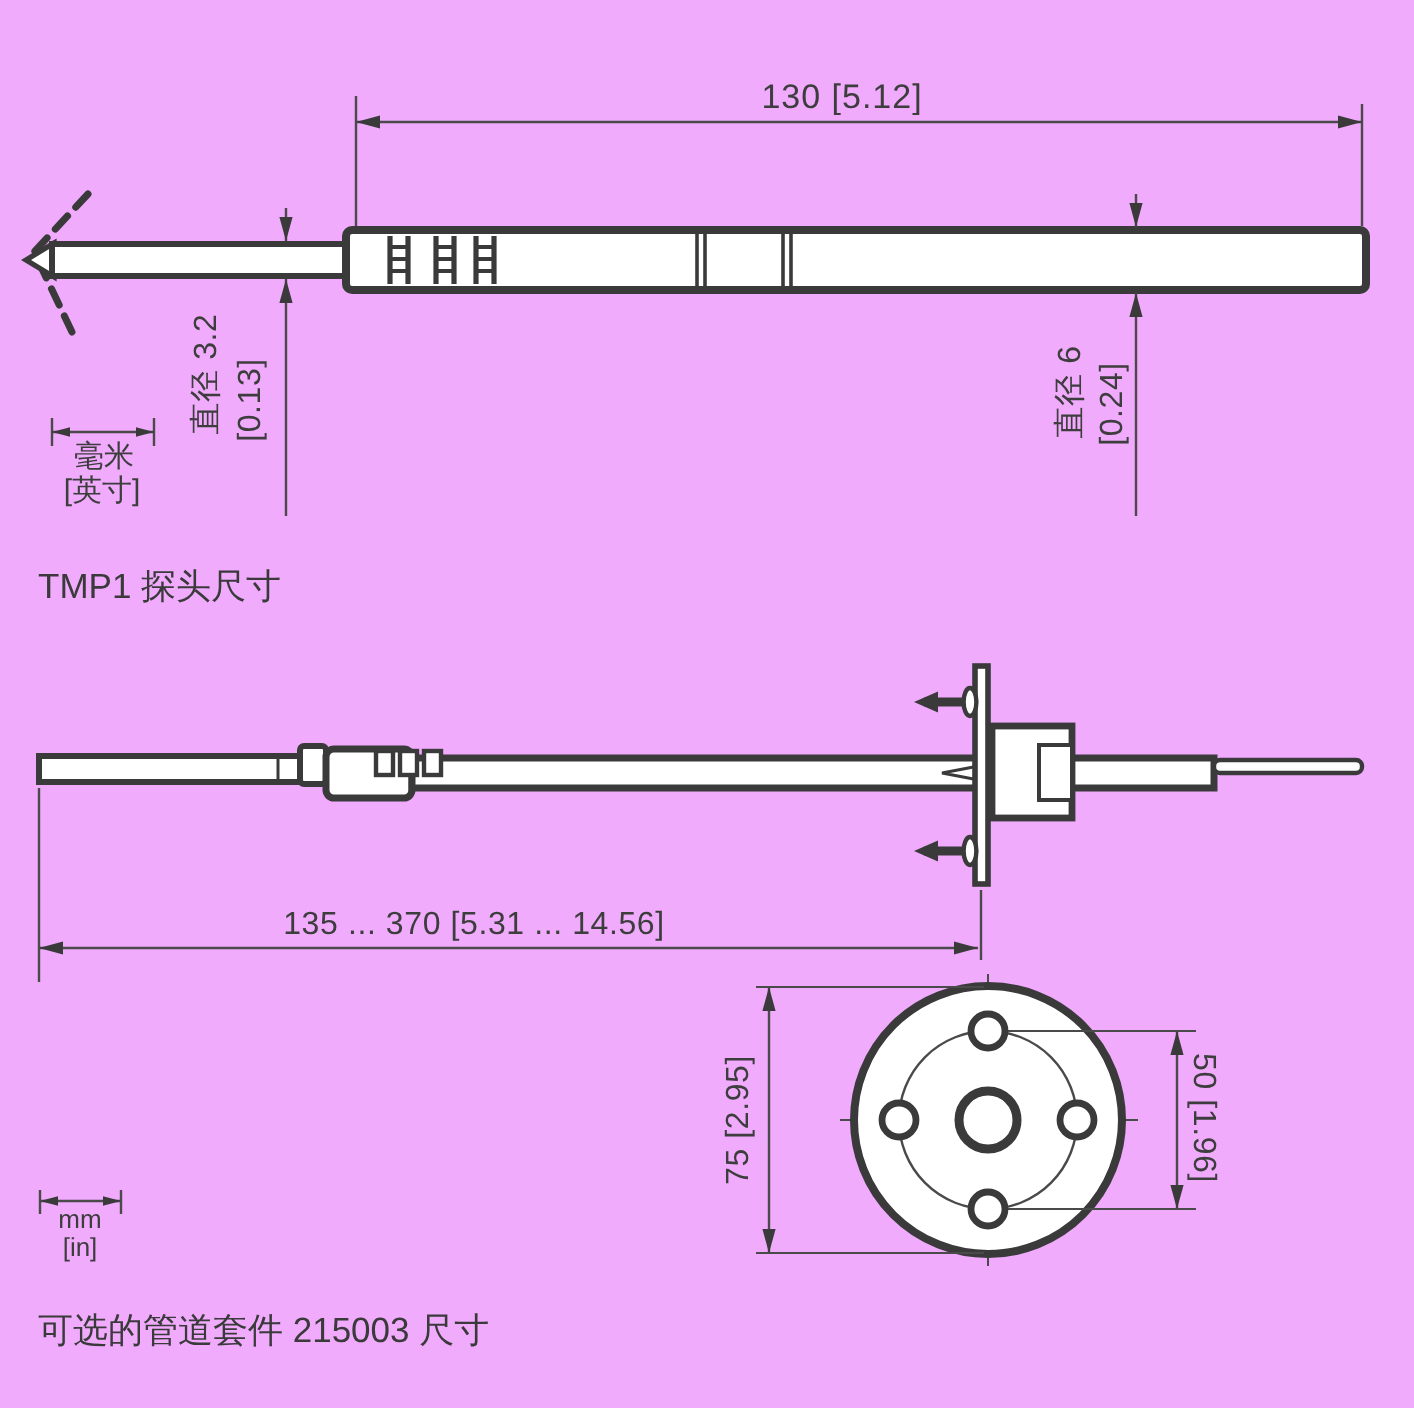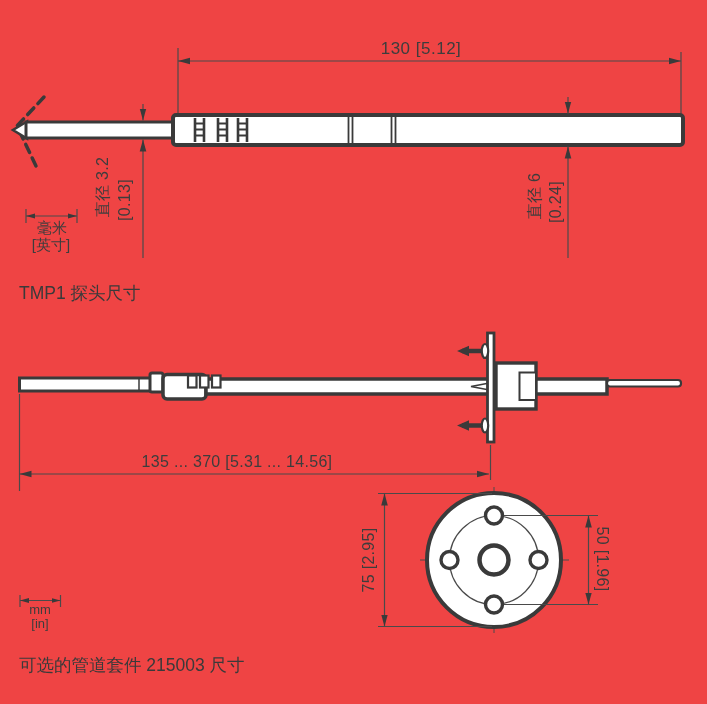--- a/index.html
+++ b/index.html
@@ -1,20 +1,20 @@
 <!DOCTYPE html>
 <html><head>
 <meta charset="utf-8">
 <style>
   html, body { margin: 0; padding: 0; background: #ffffff; }
   .canvas {
     position: relative;
     width: 707px;
     height: 704px;
-    background: #ef4444;
+    background: #f0abfc;
     overflow: hidden;
     font-family: "Liberation Sans", "DejaVu Sans", sans-serif;
   }
   svg { position: absolute; left: 0; top: 0; display: block; }
   svg text {
     font-family: "Liberation Sans", "DejaVu Sans", sans-serif;
     fill: #3d3d3d;
   }
   .dim-text  { font-size: 17px; letter-spacing: 0.5px; }
   .dim-text-sm { font-size: 16px; letter-spacing: 0.3px; }

